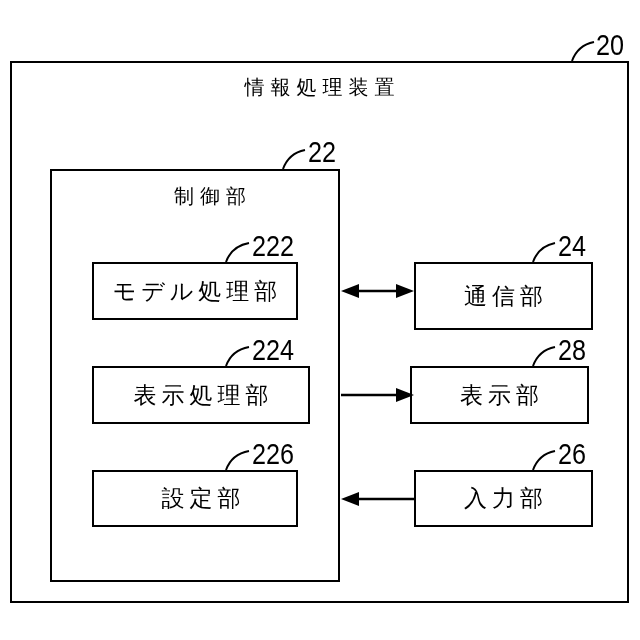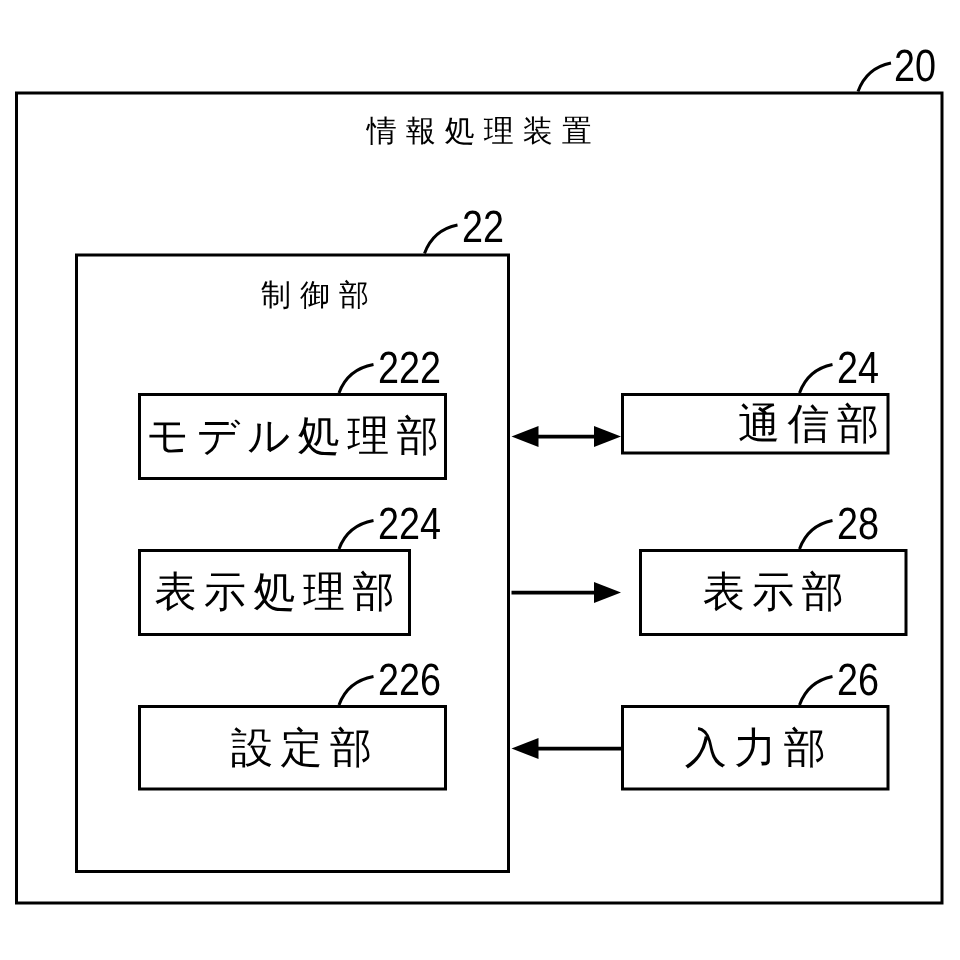--- a/index.html
+++ b/index.html
@@ -21,21 +21,21 @@
     border: 2px solid #000000;
     box-sizing: border-box;
     background: #ffffff;
   }
   .block {
     display: flex;
     align-items: center;
     justify-content: center;
   }
   .jp-label {
-    font-size: 28px;
+    font-size: 23px;
     font-weight: 500;
     letter-spacing: 5px;
     text-indent: 5px;
     white-space: nowrap;
     color: #000000;
   }
   .container-title {
     position: absolute;
     left: 0;
     width: 100%;
@@ -76,36 +76,36 @@
 
   <div class="box" style="left:50px; top:169px; width:290px; height:413px;"></div>
   <div class="container-title" style="left:50px; top:183px; width:320px;">制御部</div>
   <div class="refnum" style="left:308px; top:137px;">22</div>
 
   <div class="box block" style="left:92px; top:262px; width:206px; height:58px;">
     <span class="jp-label">モデル処理部</span>
   </div>
   <div class="refnum" style="left:252px; top:231px;">222</div>
 
-  <div class="box block" style="left:92px; top:366px; width:182px; height:58px;">
+  <div class="box block" style="left:92px; top:366px; width:218px; height:58px;">
     <span class="jp-label">表示処理部</span>
   </div>
   <div class="refnum" style="left:252px; top:335px;">224</div>
 
   <div class="box block" style="left:92px; top:470px; width:206px; height:57px;padding-left:12px;">
     <span class="jp-label">設定部</span>
   </div>
   <div class="refnum" style="left:252px; top:439px;">226</div>
 
-  <div class="box block" style="left:414px; top:262px; width:179px; height:41px;justify-content:flex-end;">
+  <div class="box block" style="left:414px; top:262px; width:179px; height:68px;">
     <span class="jp-label">通信部</span>
   </div>
   <div class="refnum" style="left:558px; top:231px;">24</div>
 
-  <div class="box block" style="left:426px; top:366px; width:179px; height:58px;">
+  <div class="box block" style="left:410px; top:366px; width:179px; height:58px;">
     <span class="jp-label">表示部</span>
   </div>
   <div class="refnum" style="left:558px; top:335px;">28</div>
 
   <div class="box block" style="left:414px; top:470px; width:179px; height:57px;align-items:center;">
     <span class="jp-label">入力部</span>
   </div>
   <div class="refnum" style="left:558px; top:439px;">26</div>
 
   <svg id="connector-layer" viewBox="0 0 640 640" xmlns="http://www.w3.org/2000/svg">

